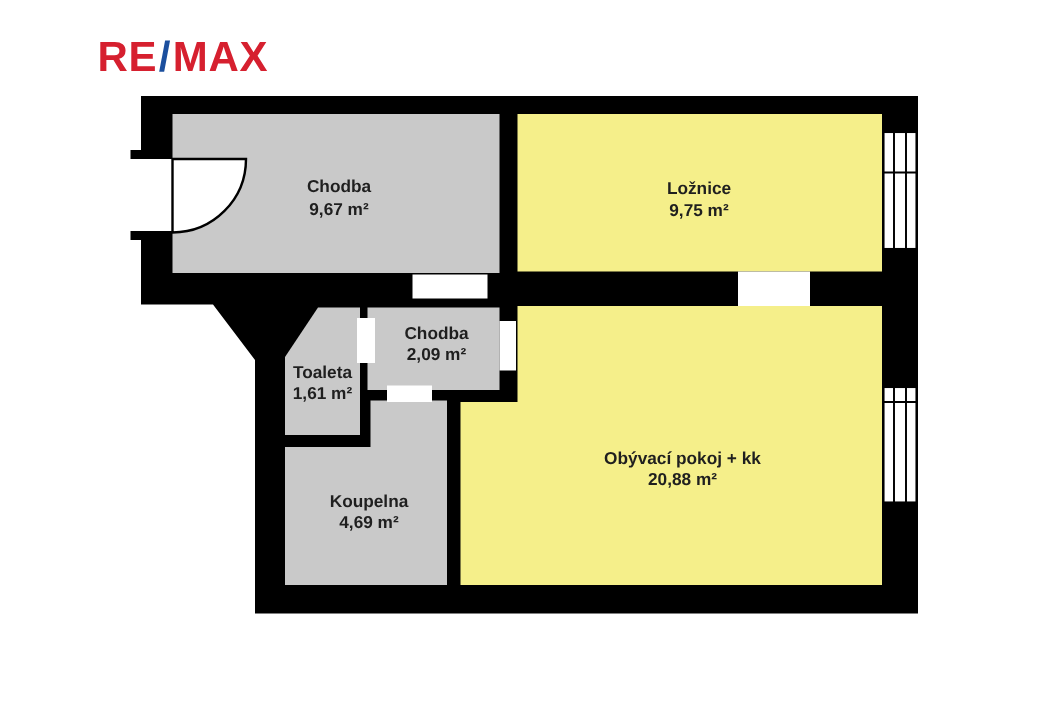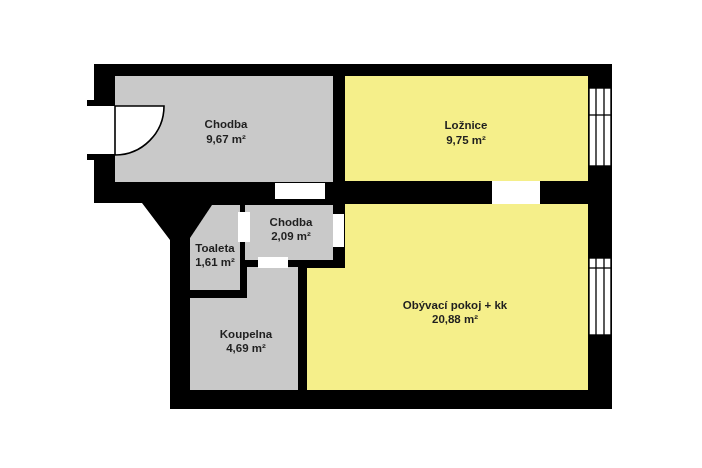--- a/index.html
+++ b/index.html
@@ -57,20 +57,23 @@
     font-weight: 700;
     fill: var(--label-text, #1f1f1f);
     text-anchor: middle;
   }
 </style>
 </head>
 <body>
 
 <div class="page">
 
+  <div class="logo">
+    <span class="logo-re">RE</span><span class="logo-slash">/</span><span class="logo-max">MAX</span>
+  </div>
 
   <svg class="plan-svg" width="702" height="468" viewBox="0 0 702 468" xmlns="http://www.w3.org/2000/svg">
 
     <path class="wall" d="M94,64 L612,64 L612,409 L170,409 L170,240 L142,203 L94,203 Z"></path>
 
     <g>
       <rect class="room-gray" x="115" y="76" width="218" height="106"></rect>
       <text class="room-label" x="226" y="128">Chodba</text>
       <text class="room-label" x="226" y="143">9,67 m²</text>
     </g>

